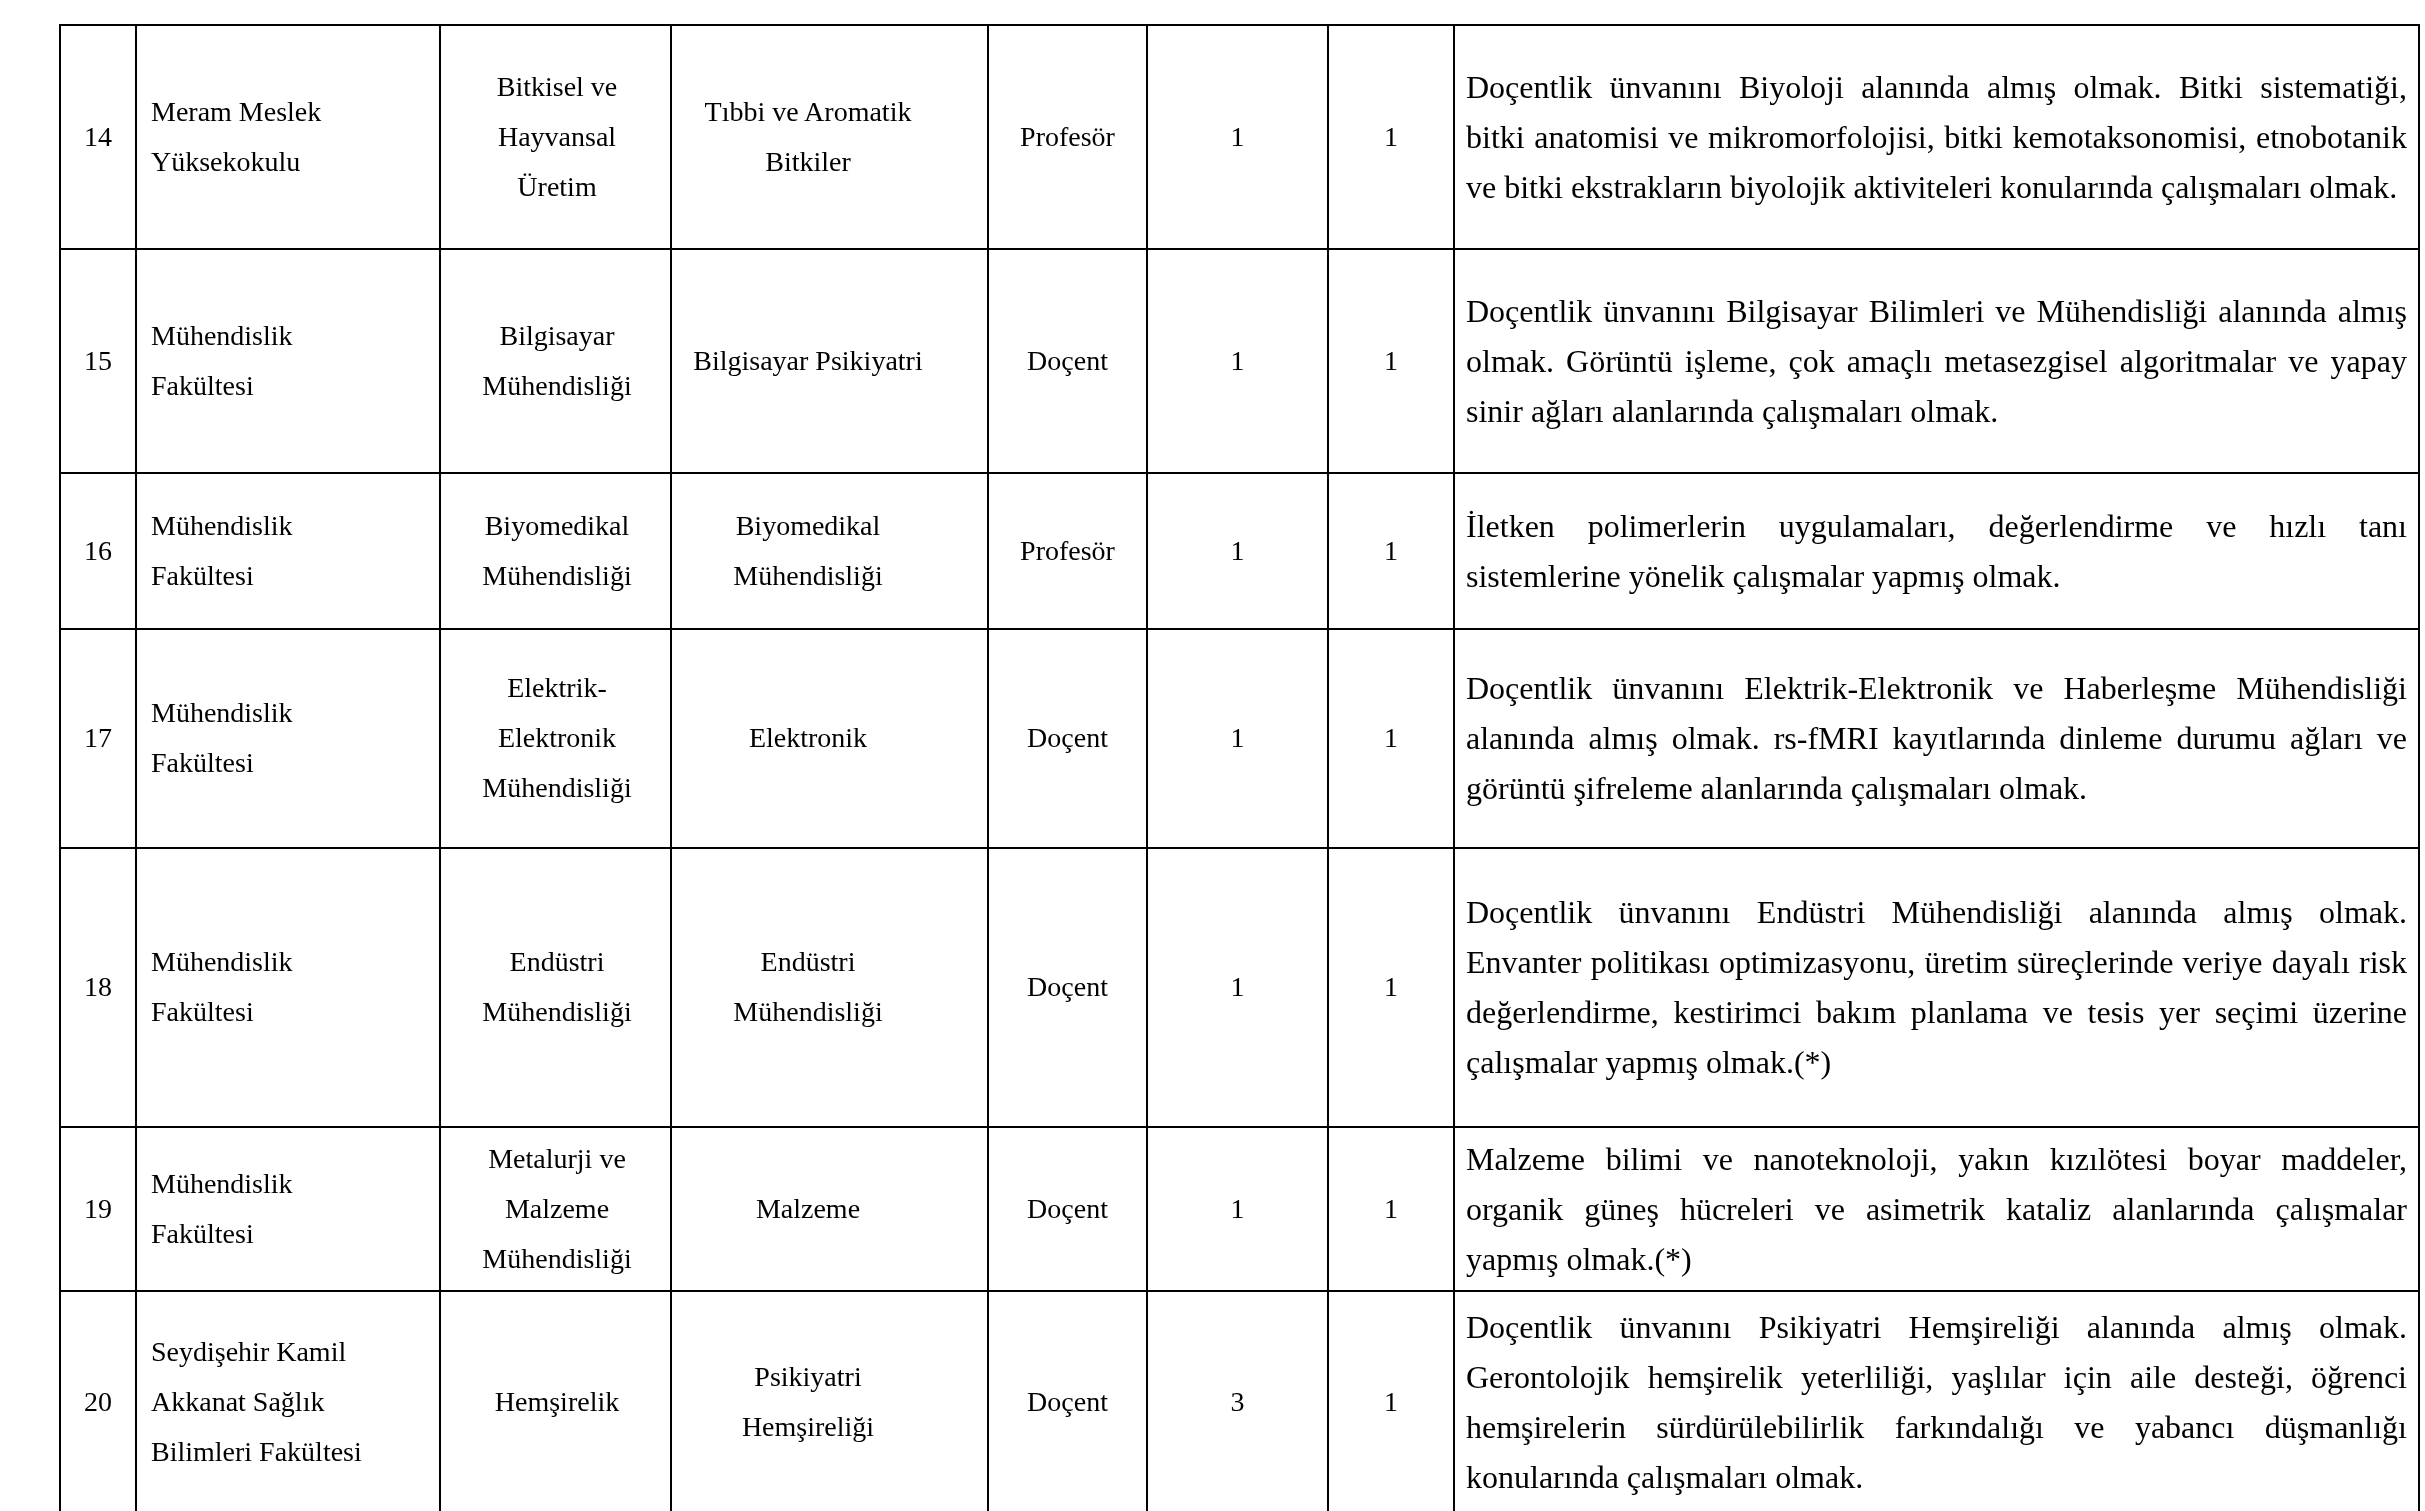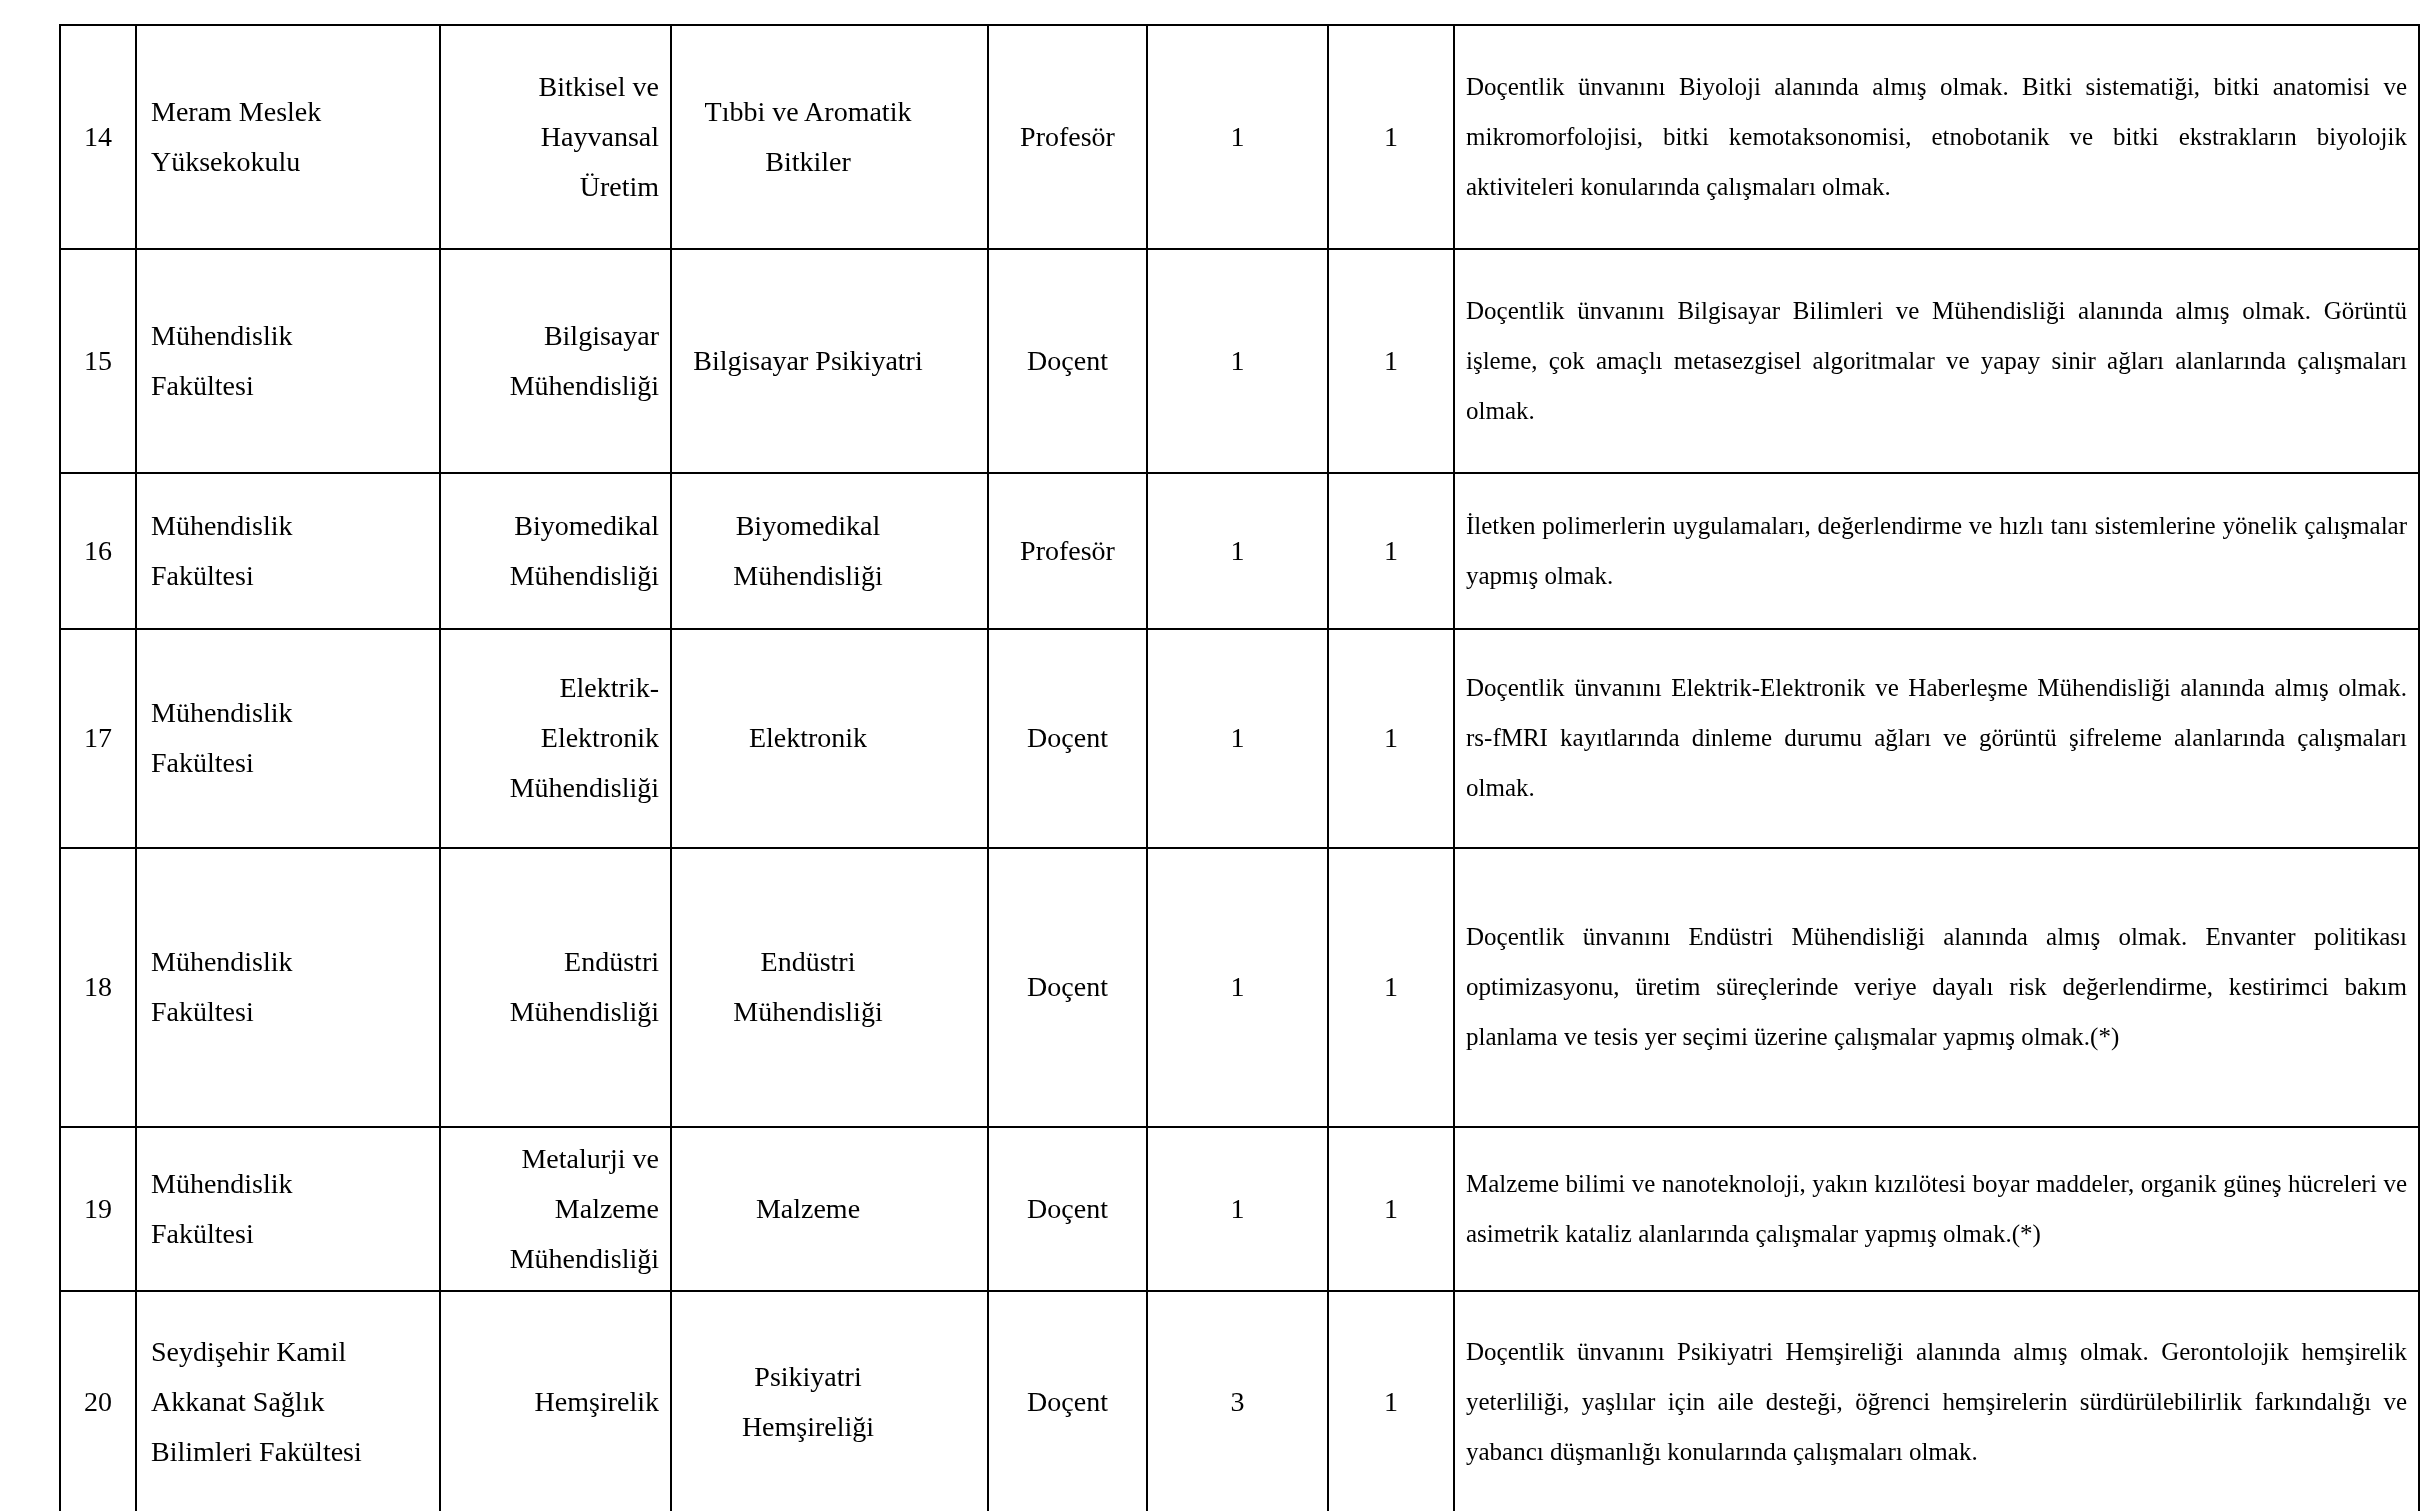--- a/index.html
+++ b/index.html
@@ -43,27 +43,27 @@
   tr.r14 { height: 224px; }
   tr.r15 { height: 224px; }
   tr.r16 { height: 156px; }
   tr.r17 { height: 219px; }
   tr.r18 { height: 279px; }
   tr.r19 { height: 164px; }
   tr.r20 { height: 224px; }
 
   td.num-cell   { text-align: center; padding: 6.3px 4.7px; }
   td.unit-cell  { text-align: left; padding: 6.3px 46px 6.3px 14px; }
-  td.dept-cell  { text-align: right; padding: 6.3px 11px 6.3px 14px; }
+  td.dept-cell  { text-align: center; padding: 6.3px 11px 6.3px 14px; }
   td.prog-cell  { text-align: center; padding: 6.3px 57px 6.3px 14px; }
   td.title-cell { text-align: center; padding: 6.3px 4.7px; }
   td.cnt-cell   { text-align: center; padding: 6.3px 4.7px; }
   td.desc-cell  {
     text-align: justify;
-    font-size: 25px;
+    font-size: 32px;
     line-height: 50px;
     padding: 6.3px 11px;
   }
 </style>
 </head>
 <body>
 
 <div class="sheet">
   <table class="announcement">
     <colgroup>

